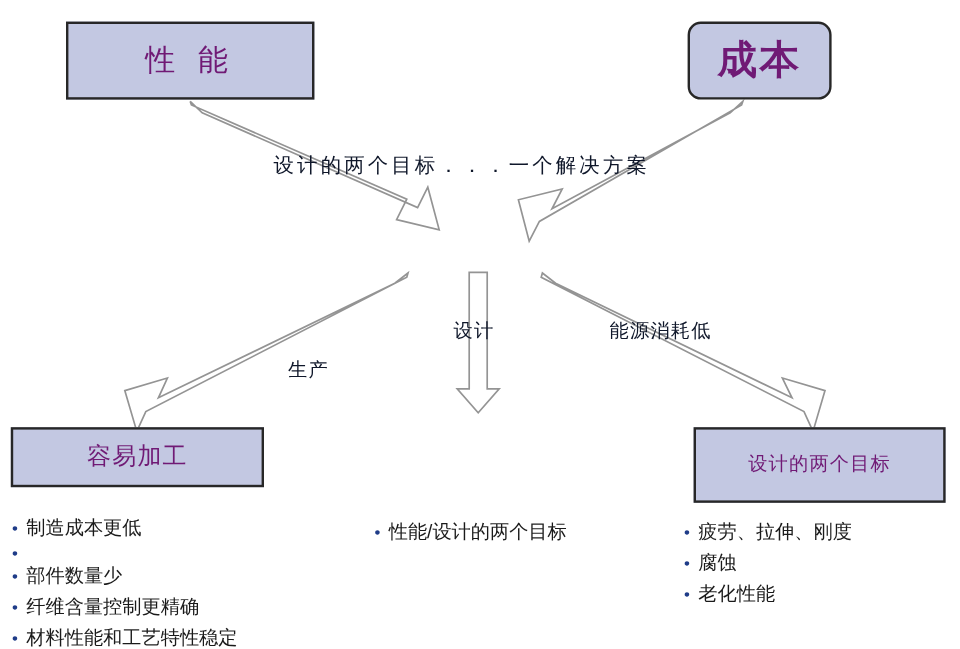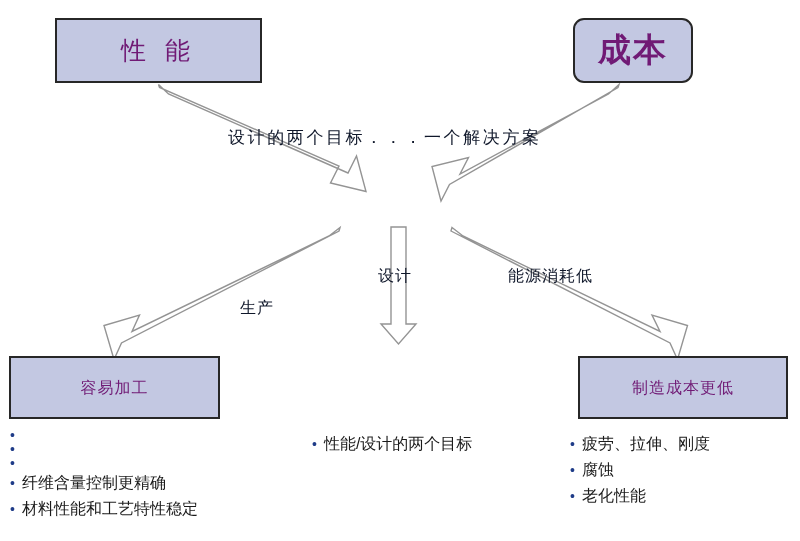--- a/index.html
+++ b/index.html
@@ -50,22 +50,22 @@
   }
   #box-cost {
     left: 573px; top: 18px; width: 120px; height: 65px;
     font-size: 33px; letter-spacing: 2px; font-weight: 700; border-radius: 11px;
   }
   #box-prepreg {
     left: 311px; top: 194px; width: 170px; height: 32px;
     font-size: 16px; letter-spacing: 1px;
   }
   #box-easy-process {
-    left: 9px; top: 356px; width: 211px; height: 63px;
-    font-size: 16px; letter-spacing: 1px;
+    left: 9px; top: 356px; width: 211px; height: 50px;
+    font-size: 20px; letter-spacing: 1px;
   }
   #box-weight {
     left: 313px; top: 343px; width: 175px; height: 76px;
     font-size: 16px; letter-spacing: 1px;
   }
   #box-mechanical {
     left: 578px; top: 356px; width: 210px; height: 63px;
     font-size: 16px; letter-spacing: 1px;
   }
   #box-weight .node-line + .node-line { margin-top: 7px; }
@@ -152,32 +152,34 @@
   <div class="edge-label" id="label-production">生产</div>
   <div class="edge-label" id="label-design">设计</div>
   <div class="edge-label" id="label-finished">能源消耗低</div>
 
   <div class="node-box" id="box-easy-process">
     <span class="node-line">容易加工</span>
   </div>
 
 
   <div class="node-box" id="box-mechanical">
-    <span class="node-line">制造成本更低</span>
+    <span class="node-line">设计的两个目标</span>
   </div>
 
   <ul class="bullet-list" id="list-easy-process">
     <li>
       <span class="bullet-dot">•</span>
-    </li>
-    <li>
-      <span class="bullet-dot">•</span>
-    </li>
-    <li>
-      <span class="bullet-dot">•</span>
+      <span>制造成本更低</span>
+    </li>
+    <li>
+      <span class="bullet-dot">•</span>
+    </li>
+    <li>
+      <span class="bullet-dot">•</span>
+      <span>部件数量少</span>
     </li>
     <li>
       <span class="bullet-dot">•</span>
       <span>纤维含量控制更精确</span>
     </li>
     <li>
       <span class="bullet-dot">•</span>
       <span>材料性能和工艺特性稳定</span>
     </li>
   </ul>

